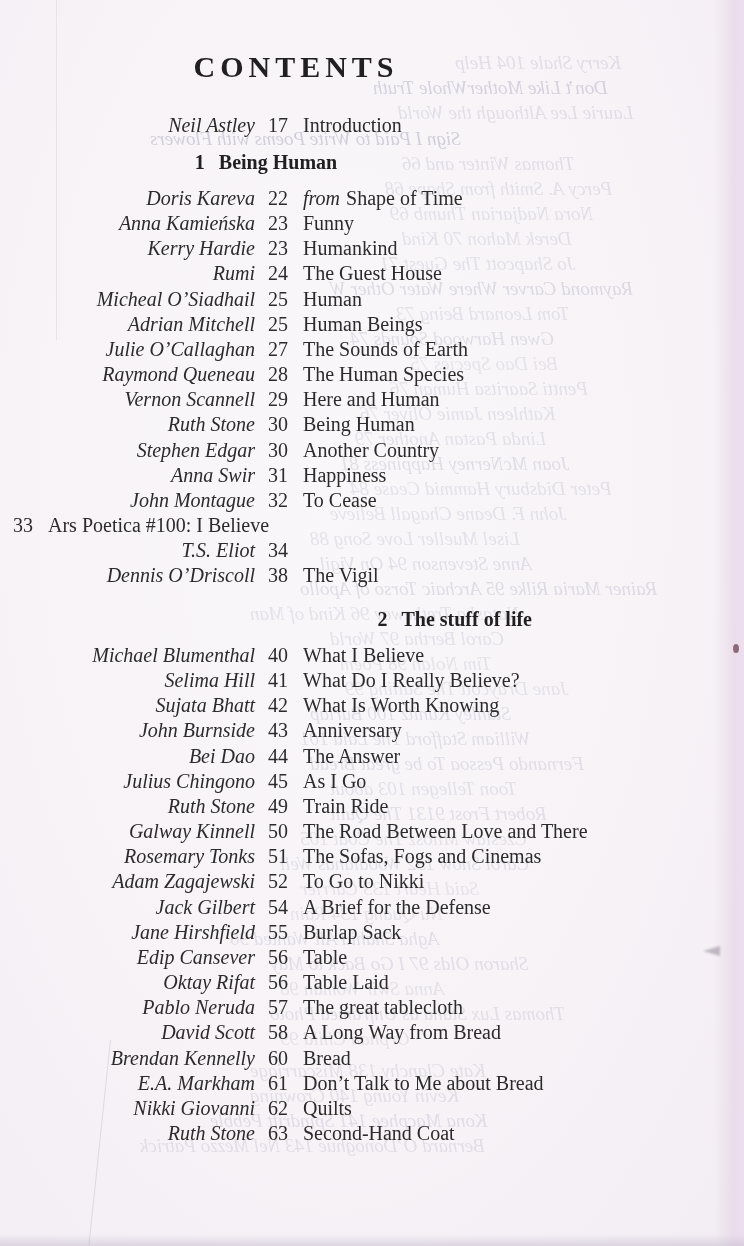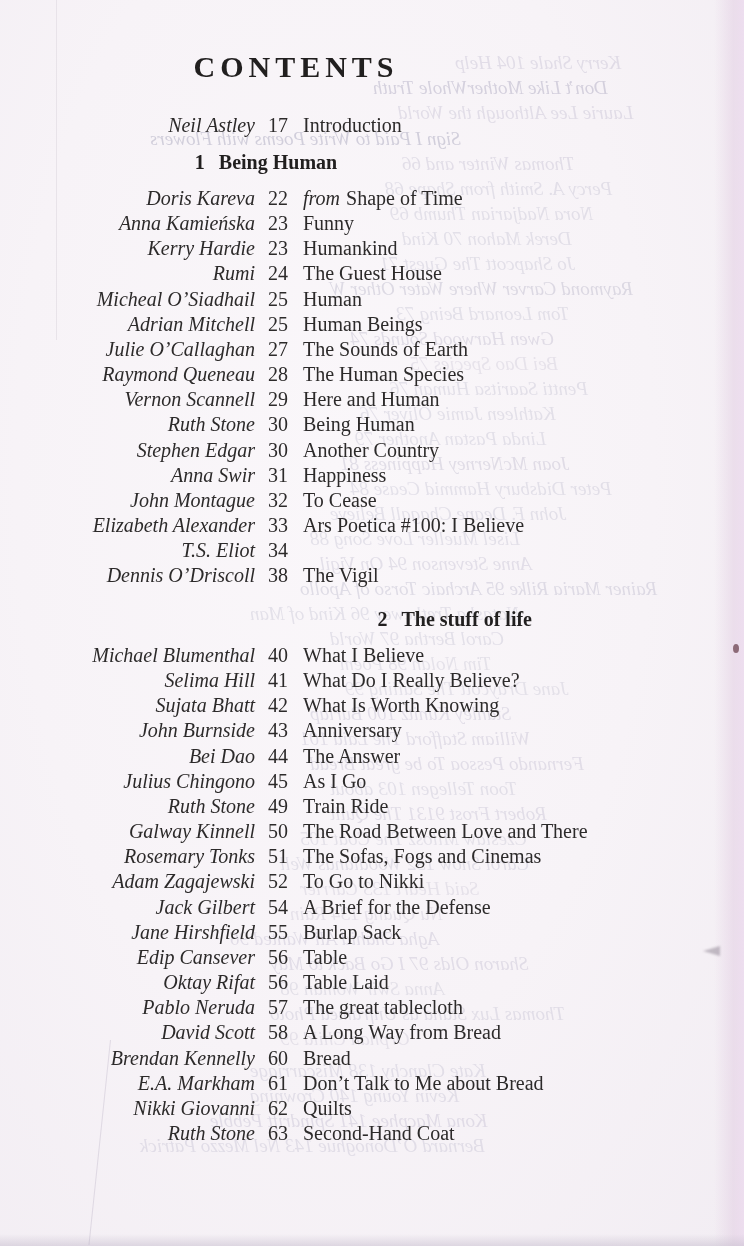--- a/index.html
+++ b/index.html
@@ -181,21 +181,20 @@
         <span class="author">Anna Swir</span>
         <span class="num">31</span>
         <span class="ttl">Happiness</span>
       </div>
       <div class="row">
         <span class="author">John Montague</span>
         <span class="num">32</span>
         <span class="ttl">To Cease</span>
       </div>
       <div class="row">
-        <span class="author">Elizabeth Alexander</span>
         <span class="num">33</span>
         <span class="ttl">Ars Poetica #100: I Believe</span>
       </div>
       <div class="row">
         <span class="author">T.S. Eliot</span>
         <span class="num">34</span>
       </div>
       <div class="row">
         <span class="author">Dennis O’Driscoll</span>
         <span class="num">38</span>

